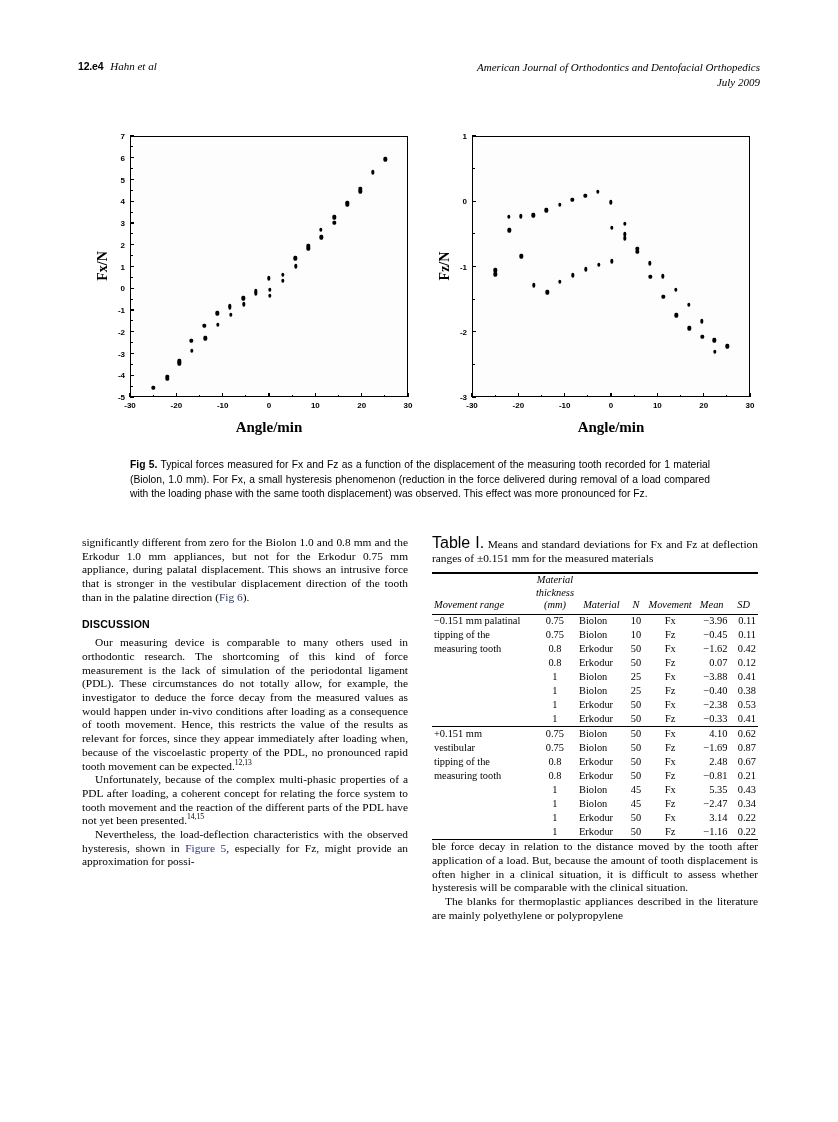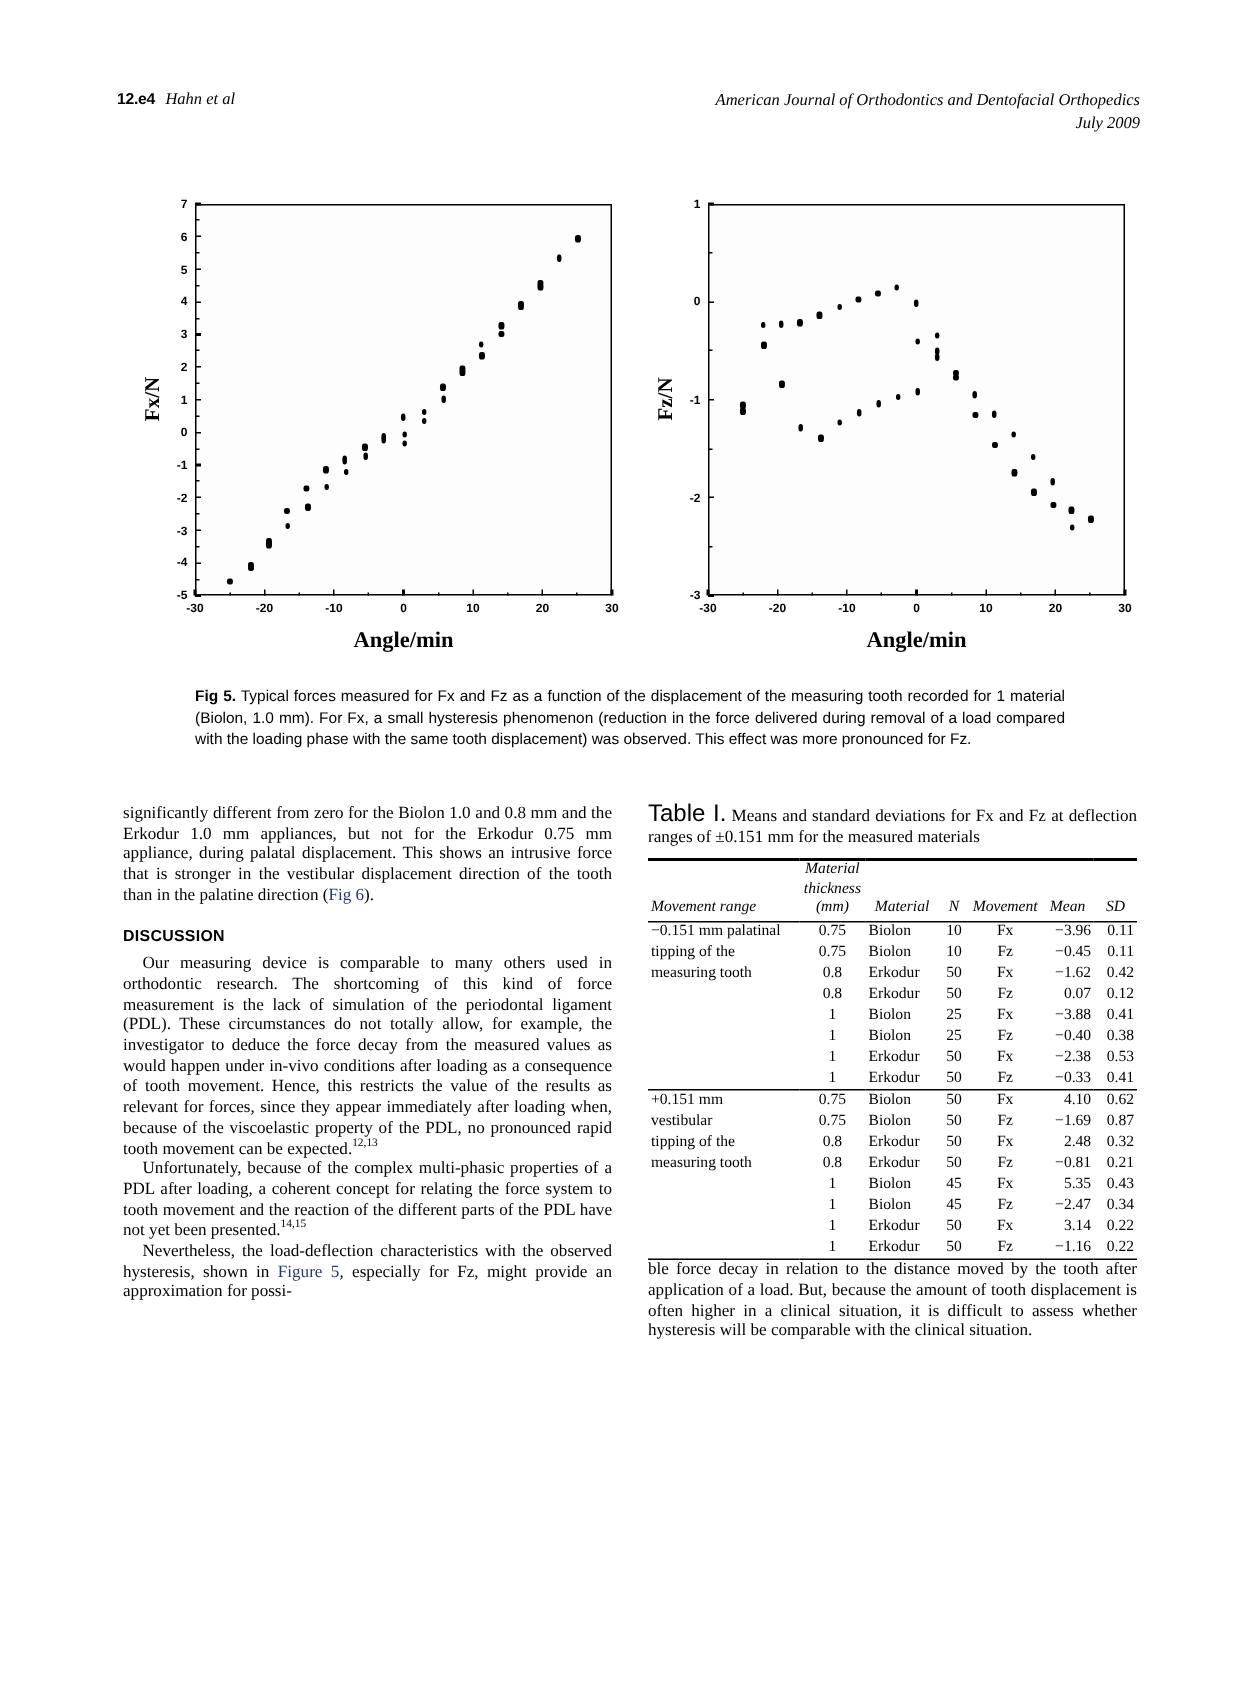--- a/index.html
+++ b/index.html
@@ -535,21 +535,21 @@
             <td class="c-mean">−1.69</td>
             <td class="c-sd">0.87</td>
           </tr>
           <tr>
             <td class="c-move indent1">tipping of the</td>
             <td class="c-thick">0.8</td>
             <td class="c-mat">Erkodur</td>
             <td class="c-n">50</td>
             <td class="c-var">Fx</td>
             <td class="c-mean">2.48</td>
-            <td class="c-sd">0.32</td>
+            <td class="c-sd">0.67</td>
           </tr>
           <tr>
             <td class="c-move indent1">measuring tooth</td>
             <td class="c-thick">0.8</td>
             <td class="c-mat">Erkodur</td>
             <td class="c-n">50</td>
             <td class="c-var">Fz</td>
             <td class="c-mean">−0.81</td>
             <td class="c-sd">0.21</td>
           </tr>
@@ -586,15 +586,16 @@
             <td class="c-mat">Erkodur</td>
             <td class="c-n">50</td>
             <td class="c-var">Fz</td>
             <td class="c-mean">−1.16</td>
             <td class="c-sd">0.22</td>
           </tr>
         </tbody>
     </table>
 
     <p class="noindent after-table">ble force decay in relation to the distance moved by the tooth after application of a load. But, because the amount of tooth displacement is often higher in a clinical situation, it is difficult to assess whether hysteresis will be comparable with the clinical situation.</p>
+    <p>The blanks for thermoplastic appliances described in the literature are mainly polyethylene or polypropylene</p>
   </div>
 
 </div>
 
 </body></html>

